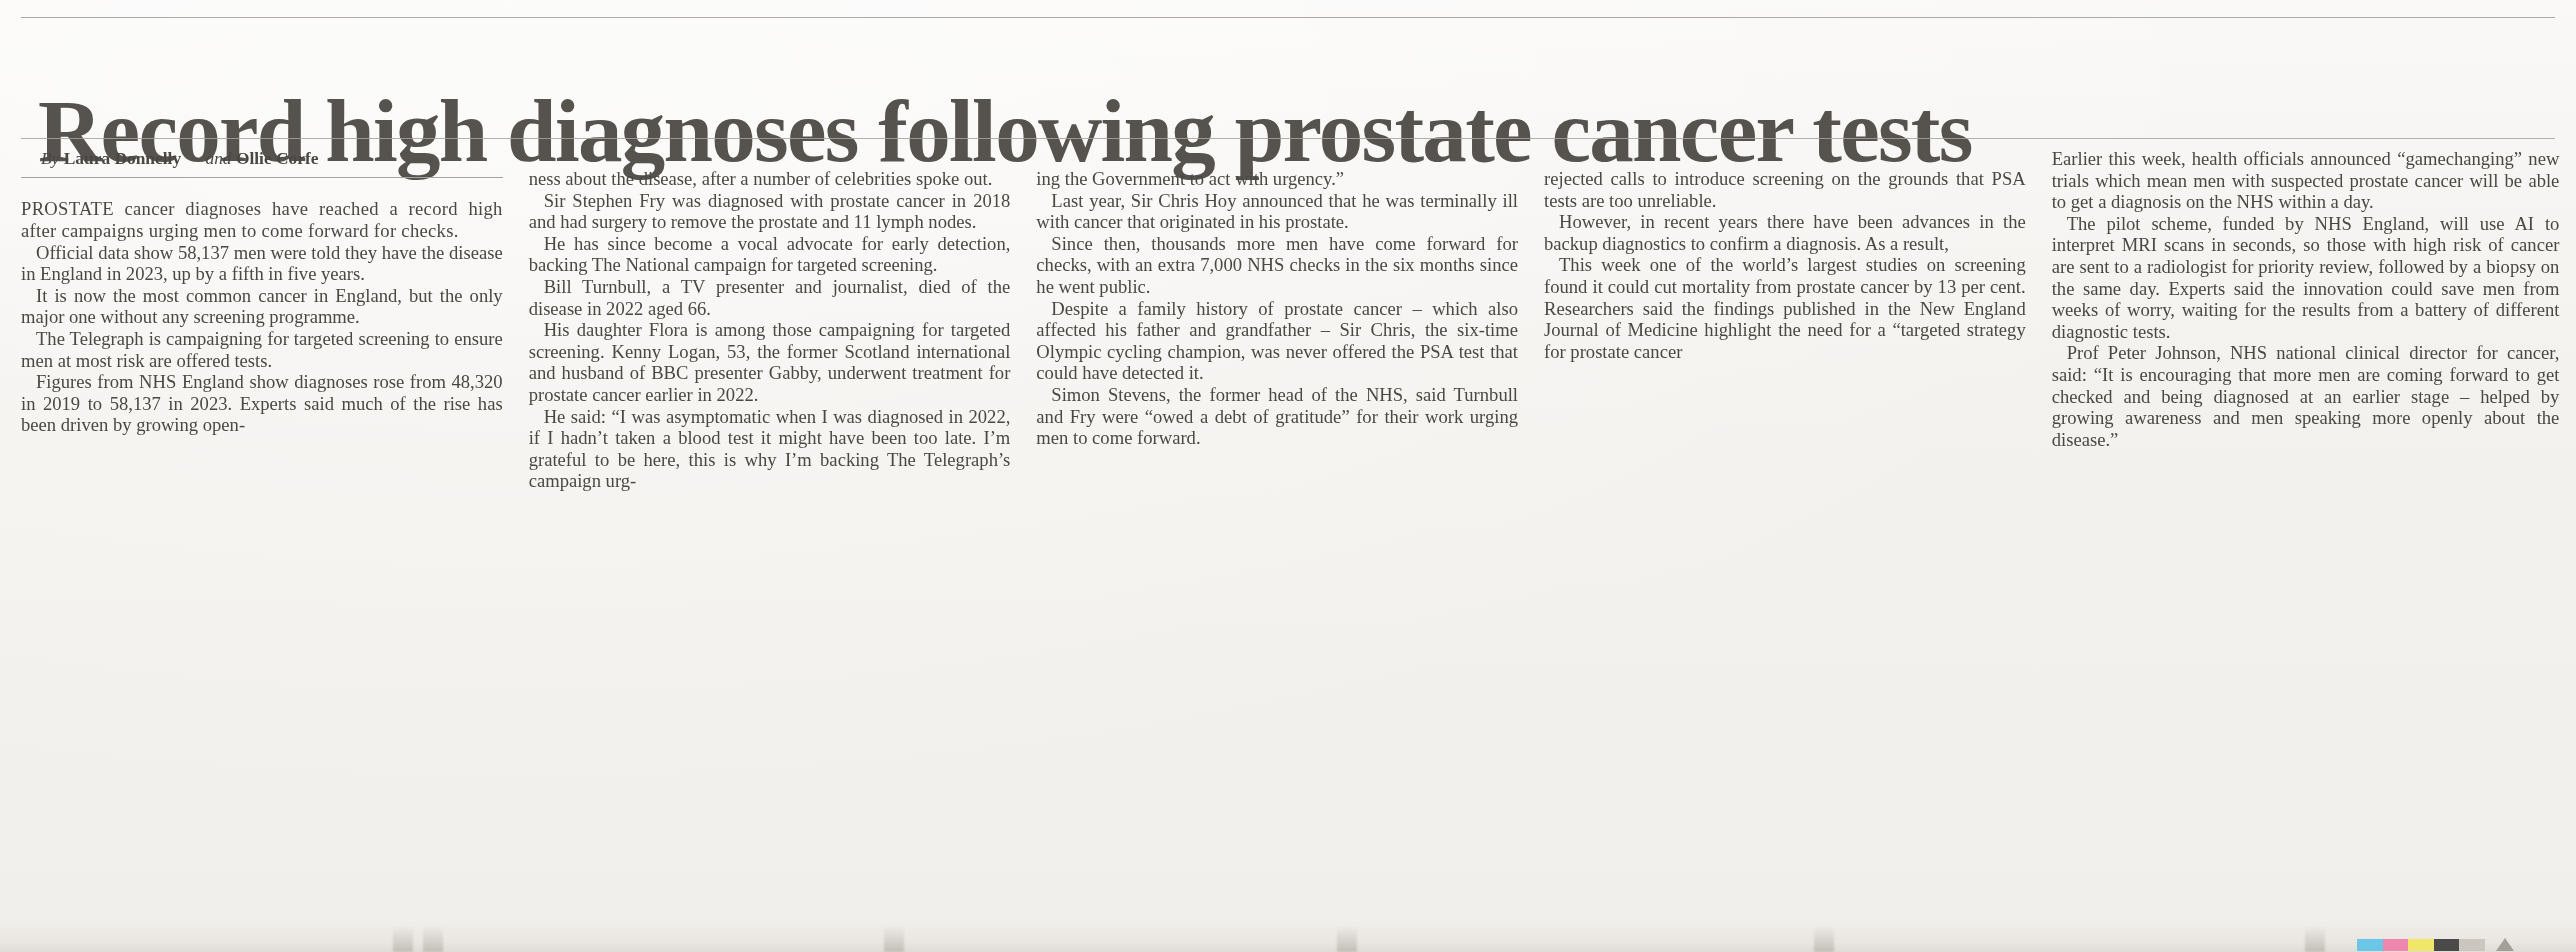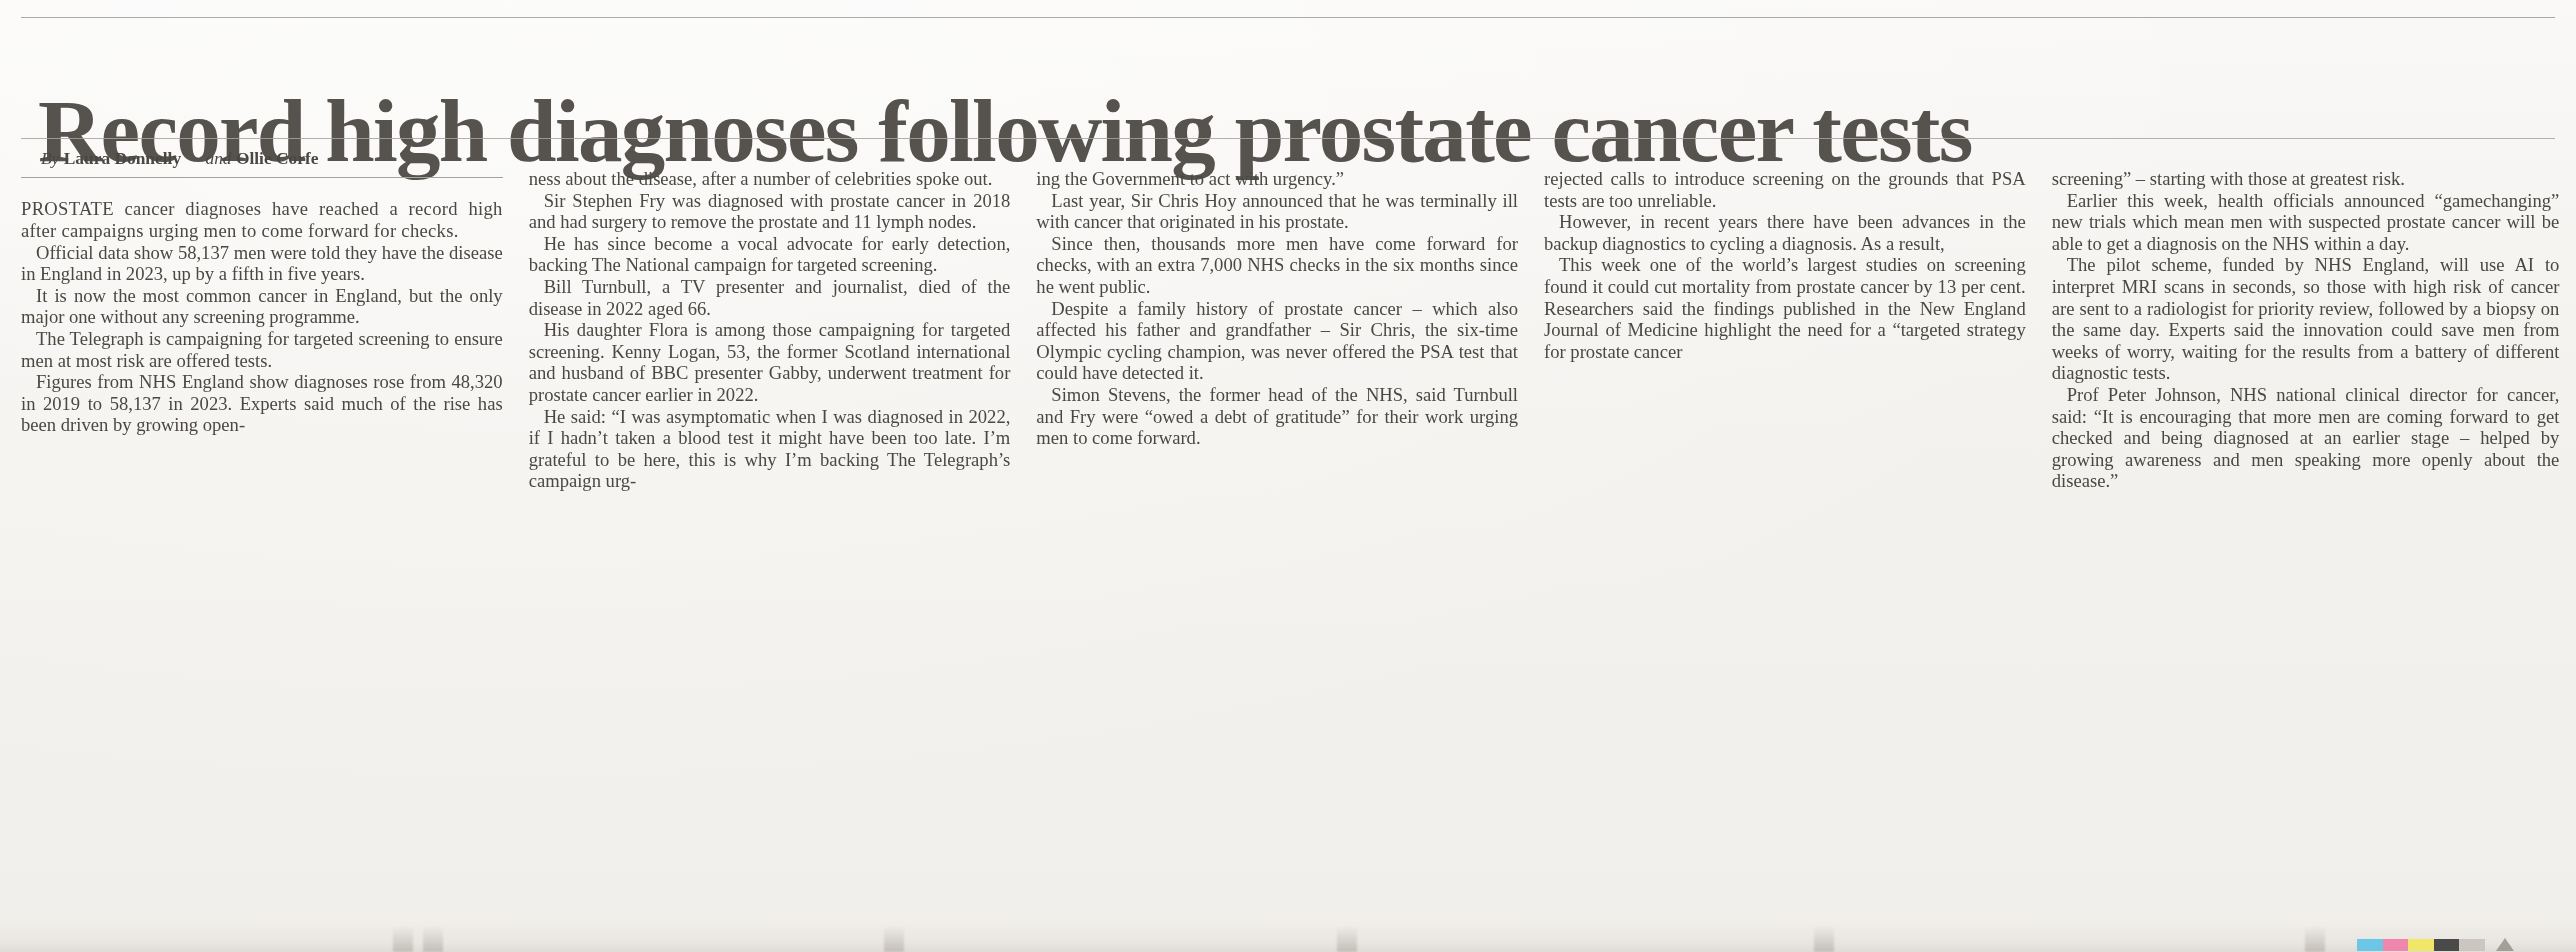--- a/index.html
+++ b/index.html
@@ -183,26 +183,25 @@
     <div class="col">
       <p class="body first">ing the Government to act with urgency.”</p>
       <p class="body">Last year, Sir Chris Hoy announced that he was terminally ill with cancer that originated in his prostate.</p>
       <p class="body">Since then, thousands more men have come forward for checks, with an extra 7,000 NHS checks in the six months since he went public.</p>
       <p class="body">Despite a family history of prostate cancer – which also affected his father and grandfather – Sir Chris, the six-time Olympic cycling champion, was never offered the PSA test that could have detected it.</p>
       <p class="body">Simon Stevens, the former head of the NHS, said Turnbull and Fry were “owed a debt of gratitude” for their work urging men to come forward.</p>
     </div>
 
     <div class="col">
       <p class="body first">rejected calls to introduce screening on the grounds that PSA tests are too unreliable.</p>
-      <p class="body">However, in recent years there have been advances in the backup diagnostics to cycling a diagnosis. As a result,</p>
+      <p class="body">However, in recent years there have been advances in the backup diagnostics to confirm a diagnosis. As a result,</p>
       <p class="body">This week one of the world’s largest studies on screening found it could cut mortality from prostate cancer by 13 per cent. Researchers said the findings published in the New England Journal of Medicine highlight the need for a “targeted strategy for prostate cancer</p>
     </div>
 
     <div class="col">
-      <p class="body first">screening” – starting with those at greatest risk.</p>
       <p class="body">Earlier this week, health officials announced “gamechanging” new trials which mean men with suspected prostate cancer will be able to get a diagnosis on the NHS within a day.</p>
       <p class="body">The pilot scheme, funded by NHS England, will use AI to interpret MRI scans in seconds, so those with high risk of cancer are sent to a radiologist for priority review, followed by a biopsy on the same day. Experts said the innovation could save men from weeks of worry, waiting for the results from a battery of different diagnostic tests.</p>
       <p class="body">Prof Peter Johnson, NHS national clinical director for cancer, said: “It is encouraging that more men are coming forward to get checked and being diagnosed at an earlier stage – helped by growing awareness and men speaking more openly about the disease.”</p>
     </div>
 
   </div>
 
   <div class="bottom-shade"></div>
   <div class="smudge" style="left:393px;"></div>
   <div class="smudge" style="left:423px;"></div>

